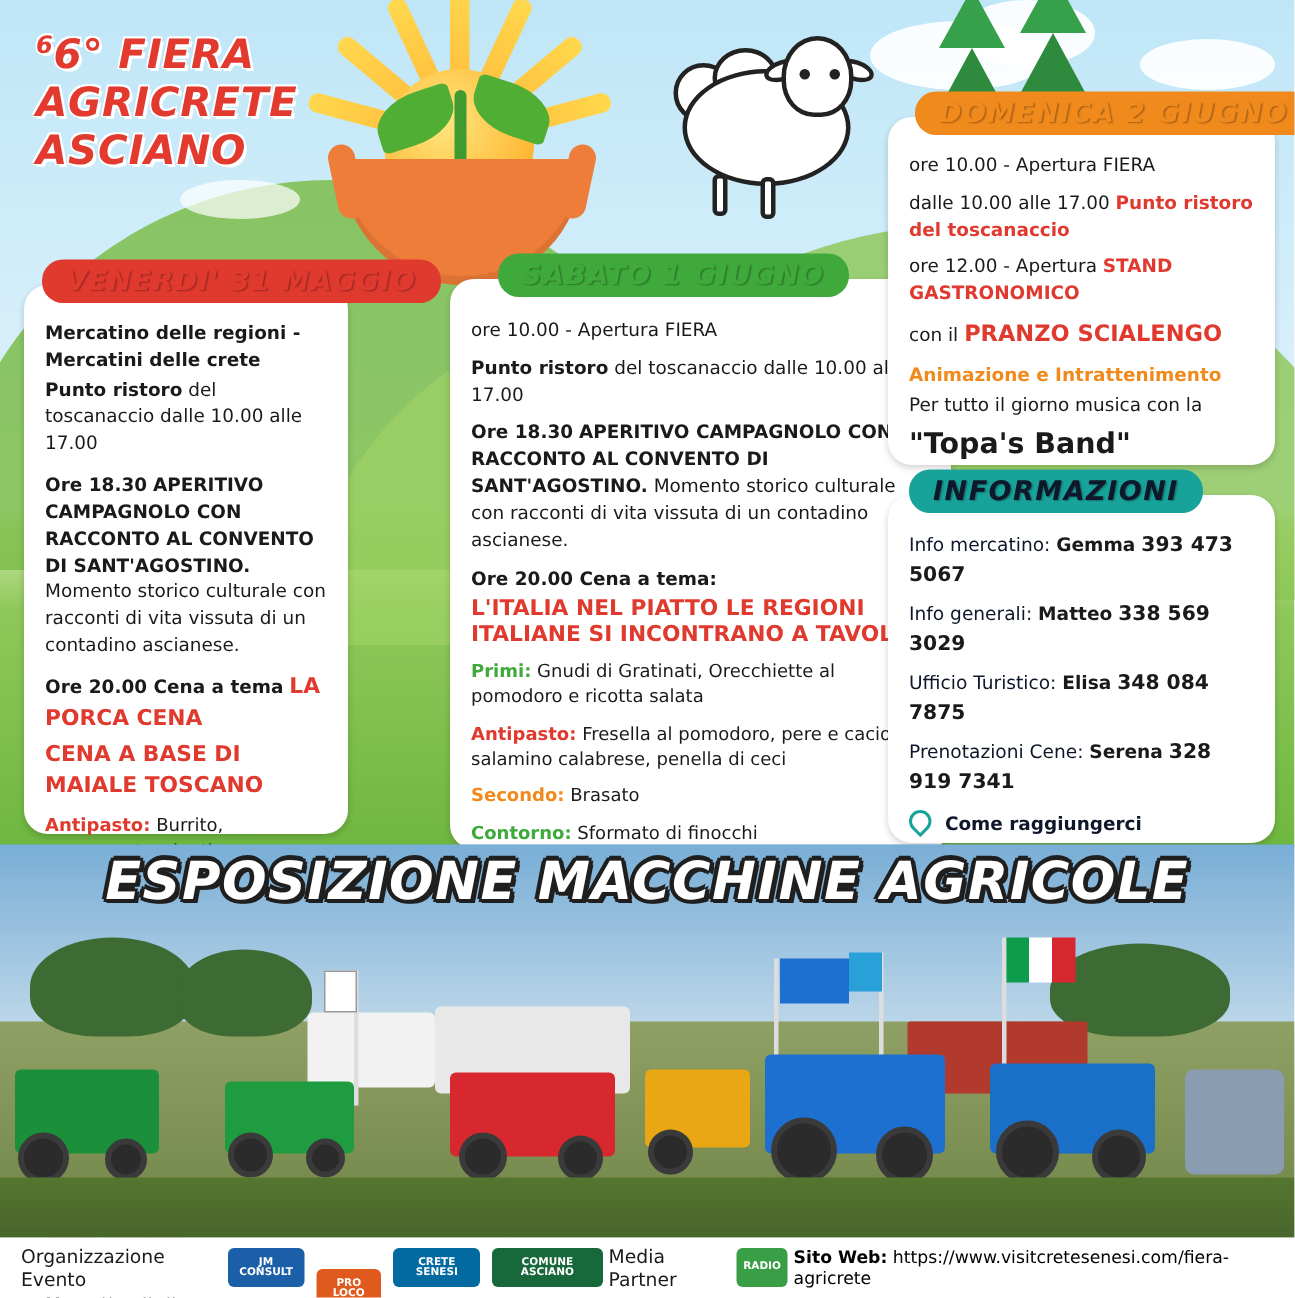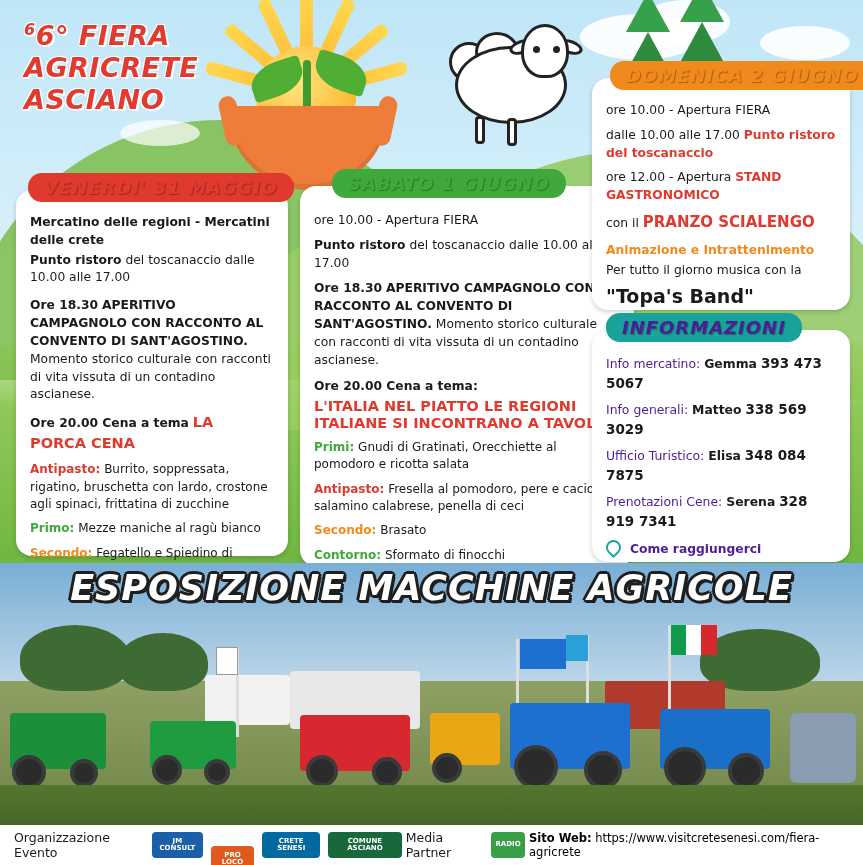--- a/index.html
+++ b/index.html
@@ -130,21 +130,21 @@
   .tab.orange { background:#f08a1d; }
   .tab.teal { background:#18a39a; }
 
   .body-txt { font-size:12.3px; color:#1a1a1a; line-height:1.45; }
   .body-txt p { margin:0 0 7px 0; }
   .sm { font-size:11.6px; }
   .red { color:#e03a2f; }
   .green { color:#3fa93c; }
   .orange { color:#f08a1d; }
   .blue { color:#2e78c6; }
-  .teal { color:#4c1d95; }
+  .teal { color:#0f172a; }
   .b { font-weight:bold; }
   .big { font-size:14.5px; }
   .menu-line { margin:0 0 2px 0; font-size:12px; }
   .menu-line .lab { font-weight:bold; }
 
   
   .info-line { font-size:12.4px; margin-bottom:4px; }
   .phone { font-weight:bold; font-size:13.5px; }
 
   .socials { display:flex; align-items:center; gap:7px; margin-top:8px; }
@@ -255,35 +255,36 @@
   </div>
 
   <div class="title-block">
     <div class="t-line">
       <span class="sup">6</span>6° FIERA
     </div>
     <div class="t-line">AGRICRETE</div>
     <div class="t-line">ASCIANO</div>
   </div>
 
-  <div class="card" style="left:16px;top:190px;width:272px;height:366px;">
+  <div class="card" style="left:16px;top:190px;width:216px;height:366px;">
     <div class="tab red">VENERDI' 31  MAGGIO</div>
     <div class="body-txt" style="margin-top:14px;">
       <p style="margin-bottom:2px;"><span class="b">Mercatino delle regioni - Mercatini delle crete</span></p>
       <p><span class="b">Punto ristoro</span>
          <span>del toscanaccio dalle 10.00 alle 17.00</span></p>
       <p style="margin-top:10px;">
         <span class="b">Ore 18.30</span>
         <span class="b">APERITIVO CAMPAGNOLO CON RACCONTO AL CONVENTO DI SANT'AGOSTINO.</span>
         <span>Momento storico culturale con racconti di vita vissuta di un contadino ascianese.</span>
       </p>
       <p style="margin-top:8px;">
         <span class="b">Ore 20.00 Cena a tema</span>
         <span class="b red big">LA PORCA CENA</span>
       </p>
+      <p class="b red big" style="margin-top:-4px;">CENA A BASE DI MAIALE TOSCANO</p>
 
       <div style="margin-top:4px;">
         <p class="menu-line"><span class="lab red">Antipasto:</span>
           <span>Burrito, soppressata, rigatino, bruschetta con lardo, crostone agli spinaci, frittatina di zucchine</span></p>
         <p class="menu-line"><span class="lab green">Primo:</span>
           <span>Mezze maniche al ragù bianco</span></p>
         <p class="menu-line"><span class="lab orange">Secondo:</span>
           <span>Fegatello e Spiedino di maiale</span></p>
         <p class="menu-line"><span class="lab green">Contorno:</span>
           <span>Fagioli bianchi</span></p>

